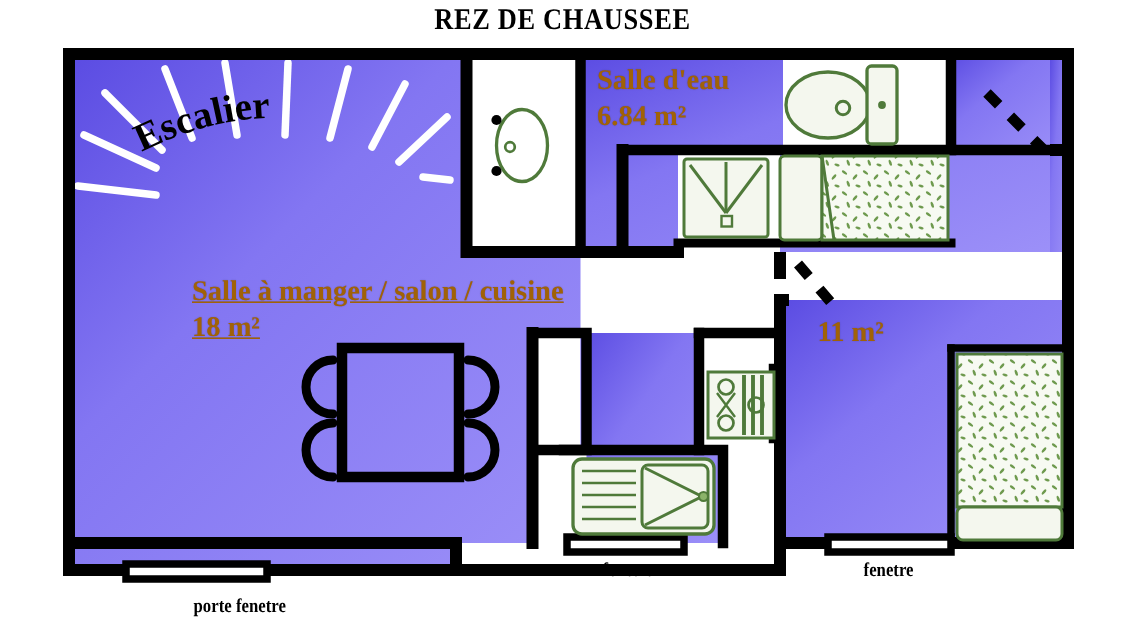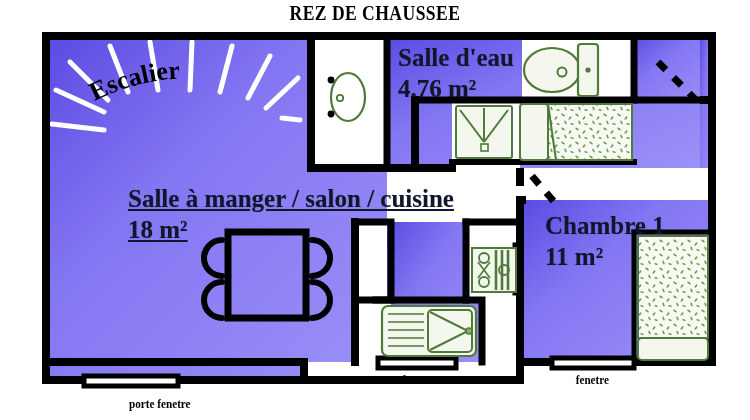--- a/index.html
+++ b/index.html
@@ -39,24 +39,24 @@
   #floorplan-svg {
     position: absolute;
     left: 0;
     top: 0;
     width: 750px;
     height: 420px;
     display: block;
   }
   .room-label {
     position: absolute;
-    color: #0f172a;
+    color: #a16207;
     font-family: "Liberation Serif", "DejaVu Serif", serif;
     font-weight: bold;
-    font-size: 25px;
+    font-size: 19px;
     line-height: 1.25;
     white-space: nowrap;
     text-shadow: 0 0 1px rgba(0,0,0,0.25);
     pointer-events: none;
   }
   .room-label .area {
     display: block;
   }
   .opening-label {
     position: absolute;
@@ -280,30 +280,29 @@
         <path id="arcPath" d="M 6,40 Q 95,-6 184,34" fill="none"></path>
       </defs>
       <text>
         <textPath href="#arcPath" startOffset="2%">Escalier</textPath>
       </text>
     </svg>
   </div>
 
   <div class="room-label" style="left:398px; top:42px;">
     <span>Salle d'eau</span>
-    <span class="area">4.76 m²</span>
+    <span class="area">6.84 m²</span>
   </div>
 
   <div class="room-label" style="left:128px; top:183px;text-decoration:underline;">
     <span>Salle à manger / salon / cuisine</span>
     <span class="area">18 m²</span>
   </div>
 
   <div class="room-label" style="left:545px; top:210px;">
-    <span>Chambre 1</span>
     <span class="area">11 m²</span>
   </div>
 
   <div class="opening-label" style="left:124px; top:396px;">porte fenetre</div>
   <div class="opening-label" style="left:399px; top:372px;">fenetre</div>
   <div class="opening-label" style="left:573px; top:372px;">fenetre</div>
 
 </div>
 
 </body></html>

